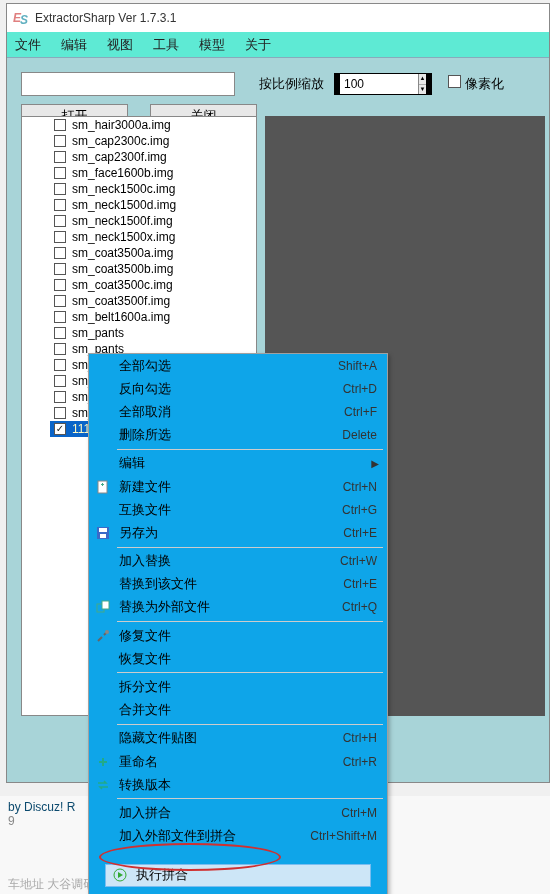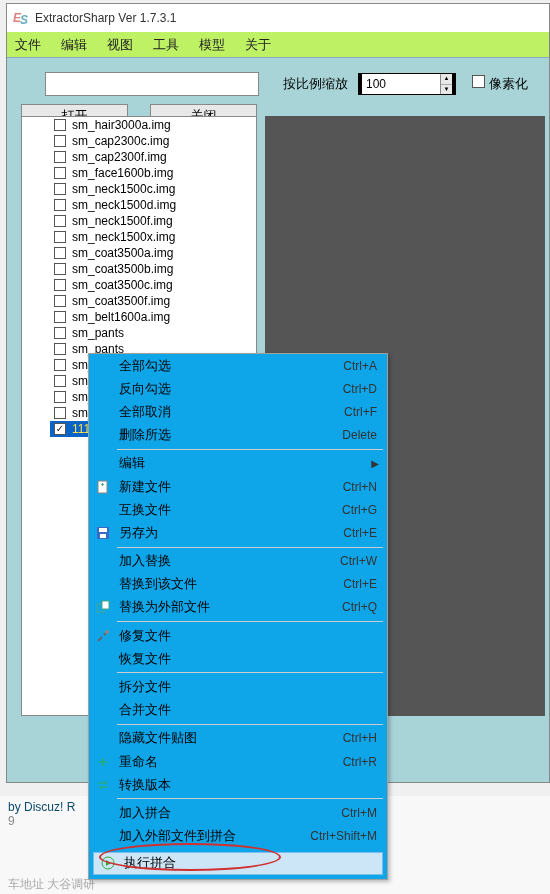--- a/index.html
+++ b/index.html
@@ -1,48 +1,48 @@
 <!DOCTYPE html>
 <html><head>
 <meta charset="utf-8">
 <style>
   * { box-sizing: border-box; font-family: "Microsoft YaHei", Tahoma, sans-serif; }
   body { margin: 0; width: 550px; height: 894px; background: #f0f0f0; overflow: hidden; position: relative; }
   .window { position: absolute; left: 6px; top: 3px; width: 544px; height: 780px; background: #a8d4d8; border: 1px solid #888; }
   .titlebar { height: 28px; background: #fff; display: flex; align-items: center; padding: 0 6px; font-size: 12px; color: #333; }
   .tb-icon { width: 16px; height: 14px; margin-right: 6px; display: inline-flex; align-items: center; justify-content: center; }
   .tb-icon svg text { font-size: 12px; font-style: italic; font-weight: bold; }
-  .menubar { height: 26px; background: #bef264; display: flex; align-items: center; padding: 0 8px; gap: 20px; font-size: 13px; color: #222; border-bottom: 1px solid #8ab; }
+  .menubar { height: 26px; background: #5eead4; display: flex; align-items: center; padding: 0 8px; gap: 20px; font-size: 13px; color: #222; border-bottom: 1px solid #8ab; }
   .menubar div { cursor: default; }
-  .toolbar-row { display: flex; align-items: center; padding: 14px 14px 8px 14px; gap: 10px; margin-left: 24px; }
+  .toolbar-row { display: flex; align-items: center; padding: 14px 14px 8px 14px; gap: 10px; }
   .path-input { width: 214px; height: 24px; border: 1px solid #888; background: #fff; font-size: 12px; padding: 0 4px; }
   .zoom-label { font-size: 13px; margin-left: 14px; }
-  .zoom-spin { width: 98px; height: 22px; border: 4px solid #000000; background: #fff; display: flex; align-items: center; }
+  .zoom-spin { width: 98px; height: 22px; border: 6px solid #000000; background: #fff; display: flex; align-items: center; }
   .zoom-spin input { border: none; width: 78px; height: 20px; font-size: 12px; padding: 0 4px; outline: none; }
   .spin-btns { width: 15px; height: 20px; display: flex; flex-direction: column; border-left: 1px solid #888; }
   .spin-btn { flex: 1; background: #e8e8e8; font-size: 6px; text-align: center; line-height: 9px; border-bottom: 1px solid #aaa; }
   .spin-btn:last-child { border-bottom: none; }
   .chk { width: 13px; height: 13px; border: 1px solid #555; background: #fff; display: inline-block; margin-right: 4px; vertical-align: middle; }
   .px-label { font-size: 13px; display: flex; align-items: flex-start; margin-left: 6px; }
   .btn-row { display: flex; padding: 0 14px 8px 14px; gap: 0; }
   .btn { width: 107px; height: 24px; border: 1px solid #888; background: #e8e8e8; font-size: 13px; display: flex; align-items: center; justify-content: center; cursor: default; }
   .btn + .btn { margin-left: 22px; }
   .listbox { position: absolute; left: 14px; top: 112px; width: 236px; height: 600px; background: #fff; border: 1px solid #888; overflow: hidden; padding-left: 28px; }
   .list-item { display: flex; align-items: center; height: 16px; padding: 0 4px; font-size: 12px; font-family: "SimSun", monospace; }
   .list-item .chk2 { width: 12px; height: 12px; border: 1px solid #555; background: #fff; margin-right: 6px; flex-shrink: 0; }
   .list-item .chk2.checked::after { content: "✓"; font-size: 10px; line-height: 10px; display: block; text-align: center; color: #222; }
   .list-item.selected { background: #0a64c8; color: #fff; }
-  .list-item.selected .txt { background: #0a64c8; color: #fde047; }
+  .list-item.selected .txt { background: #0a64c8; color: #fef9c3; }
   .preview { position: absolute; left: 258px; top: 112px; width: 280px; height: 600px; background: #555; }
   .bottom-strip { position: absolute; left: 0; top: 796px; width: 550px; height: 98px; background: #f8f8f8; padding: 4px 8px; font-size: 12px; color: #888; }
   .bottom-strip .d { color: #0c4a6e; }
   .ctx-menu { position: absolute; left: 88px; top: 353px; width: 300px; background: #0ea5e9; border: 1px solid #a0a0a0; box-shadow: 2px 2px 4px rgba(0,0,0,0.25); font-size: 13px; z-index: 10; }
   .ctx-item { display: flex; align-items: center; height: 23.2px; padding: 0 10px 0 30px; position: relative; }
   .ctx-item .shortcut { margin-left: auto; color: #333; font-size: 12px; }
-  .ctx-item.highlight { background: #cde6f7; border: 1px solid #7abdf0; height: 23px; margin: 4px; }
+  .ctx-item.highlight { background: #cde6f7; border: 1px solid #7abdf0; height: 23px; margin: 16px; }
   .ctx-item .submenu-arrow { position: absolute; right: 8px; font-size: 10px; color: #333; }
   .ctx-sep { height: 1px; background: #ccc; margin: 2px 4px 2px 28px; }
   .ctx-icon { position: absolute; left: 6px; width: 16px; height: 16px; display: flex; align-items: center; justify-content: center; }
   .ellipse-mark { position: absolute; left: 99px; top: 843px; width: 182px; height: 28px; border: 2px solid #d03030; border-radius: 50%; z-index: 20; pointer-events: none; }
 </style>
 </head>
 <body>
 
 <div class="window">
   <div class="titlebar">
@@ -164,21 +164,21 @@
         <span class="chk2 checked"></span>
         <span class="txt">111</span>
       </div>
     </div>
   <div class="preview"></div>
 </div>
 
 <div class="ctx-menu" id="ctxmenu">
     <div class="ctx-item">
       <span>全部勾选</span>
-      <span class="shortcut">Ctrl+A</span>
+      <span class="shortcut">Shift+A</span>
     </div>
     <div class="ctx-item">
       <span>反向勾选</span>
       <span class="shortcut">Ctrl+D</span>
     </div>
     <div class="ctx-item">
       <span>全部取消</span>
       <span class="shortcut">Ctrl+F</span>
     </div>
     <div class="ctx-item">

